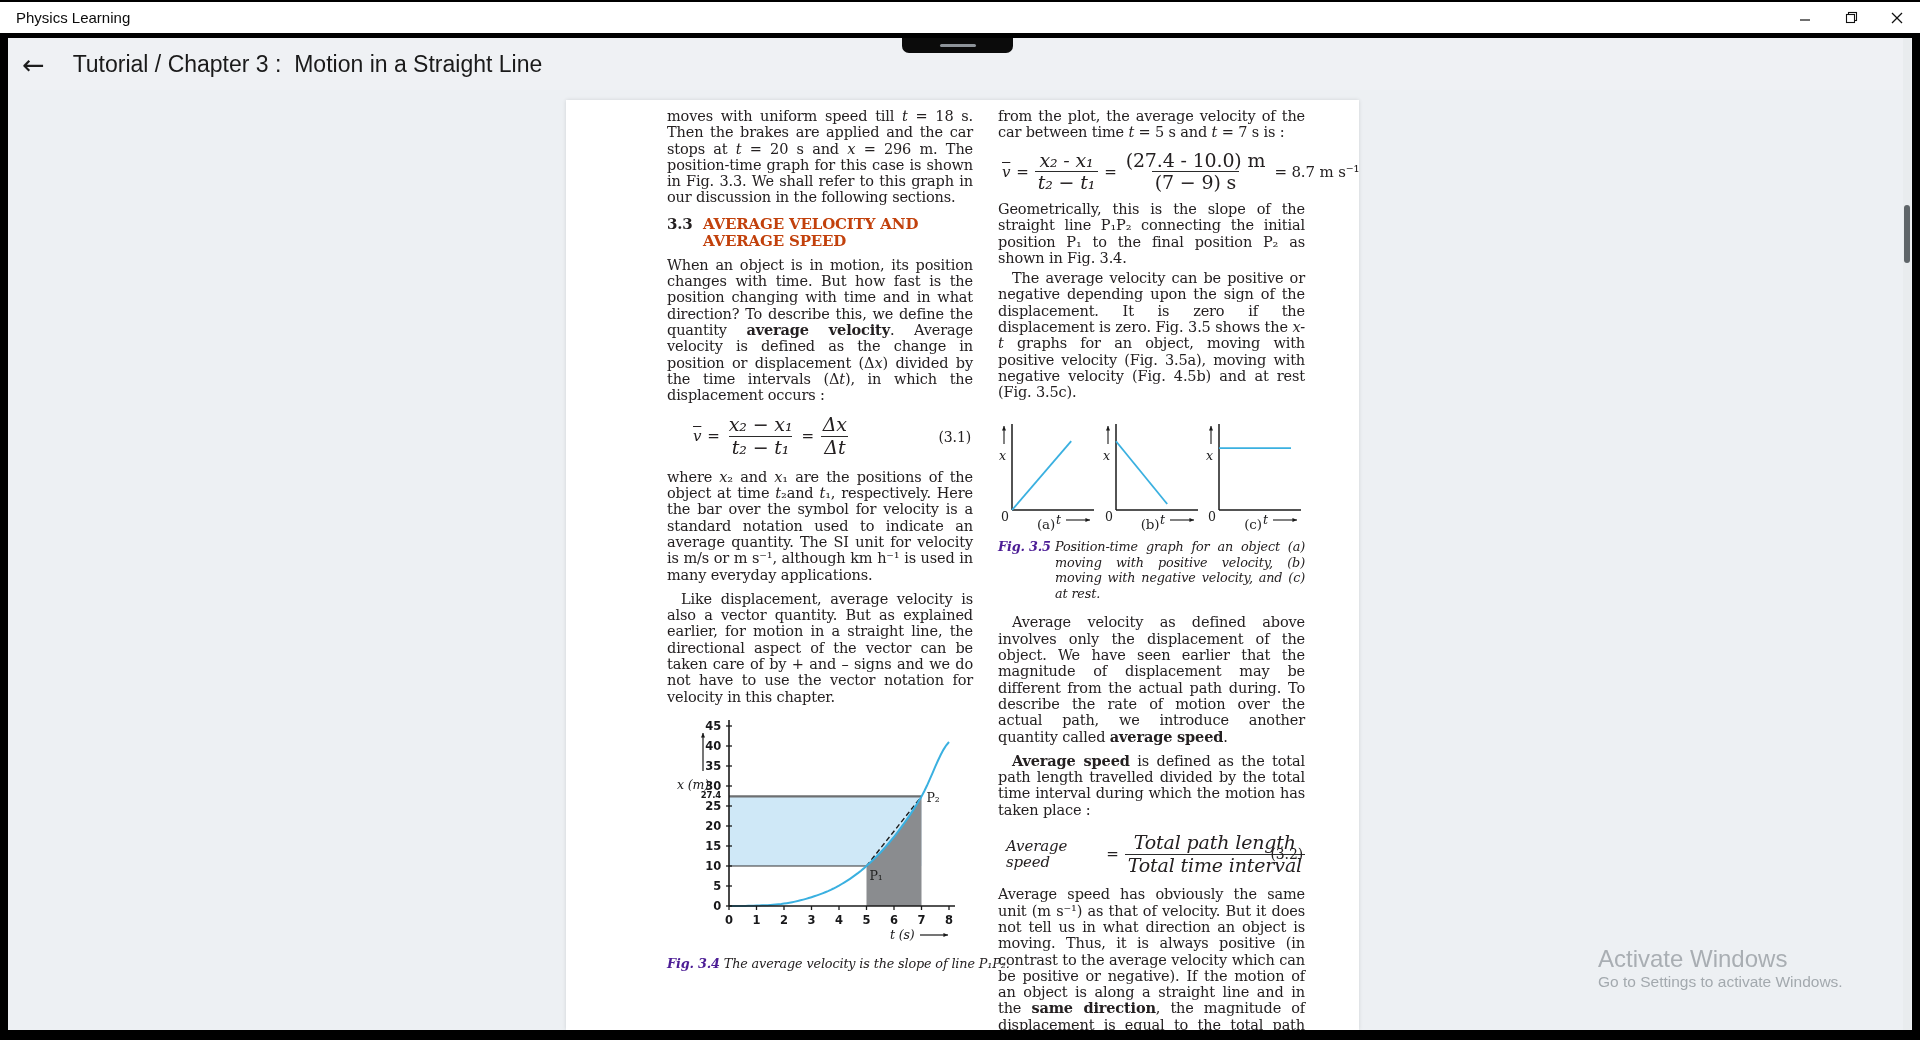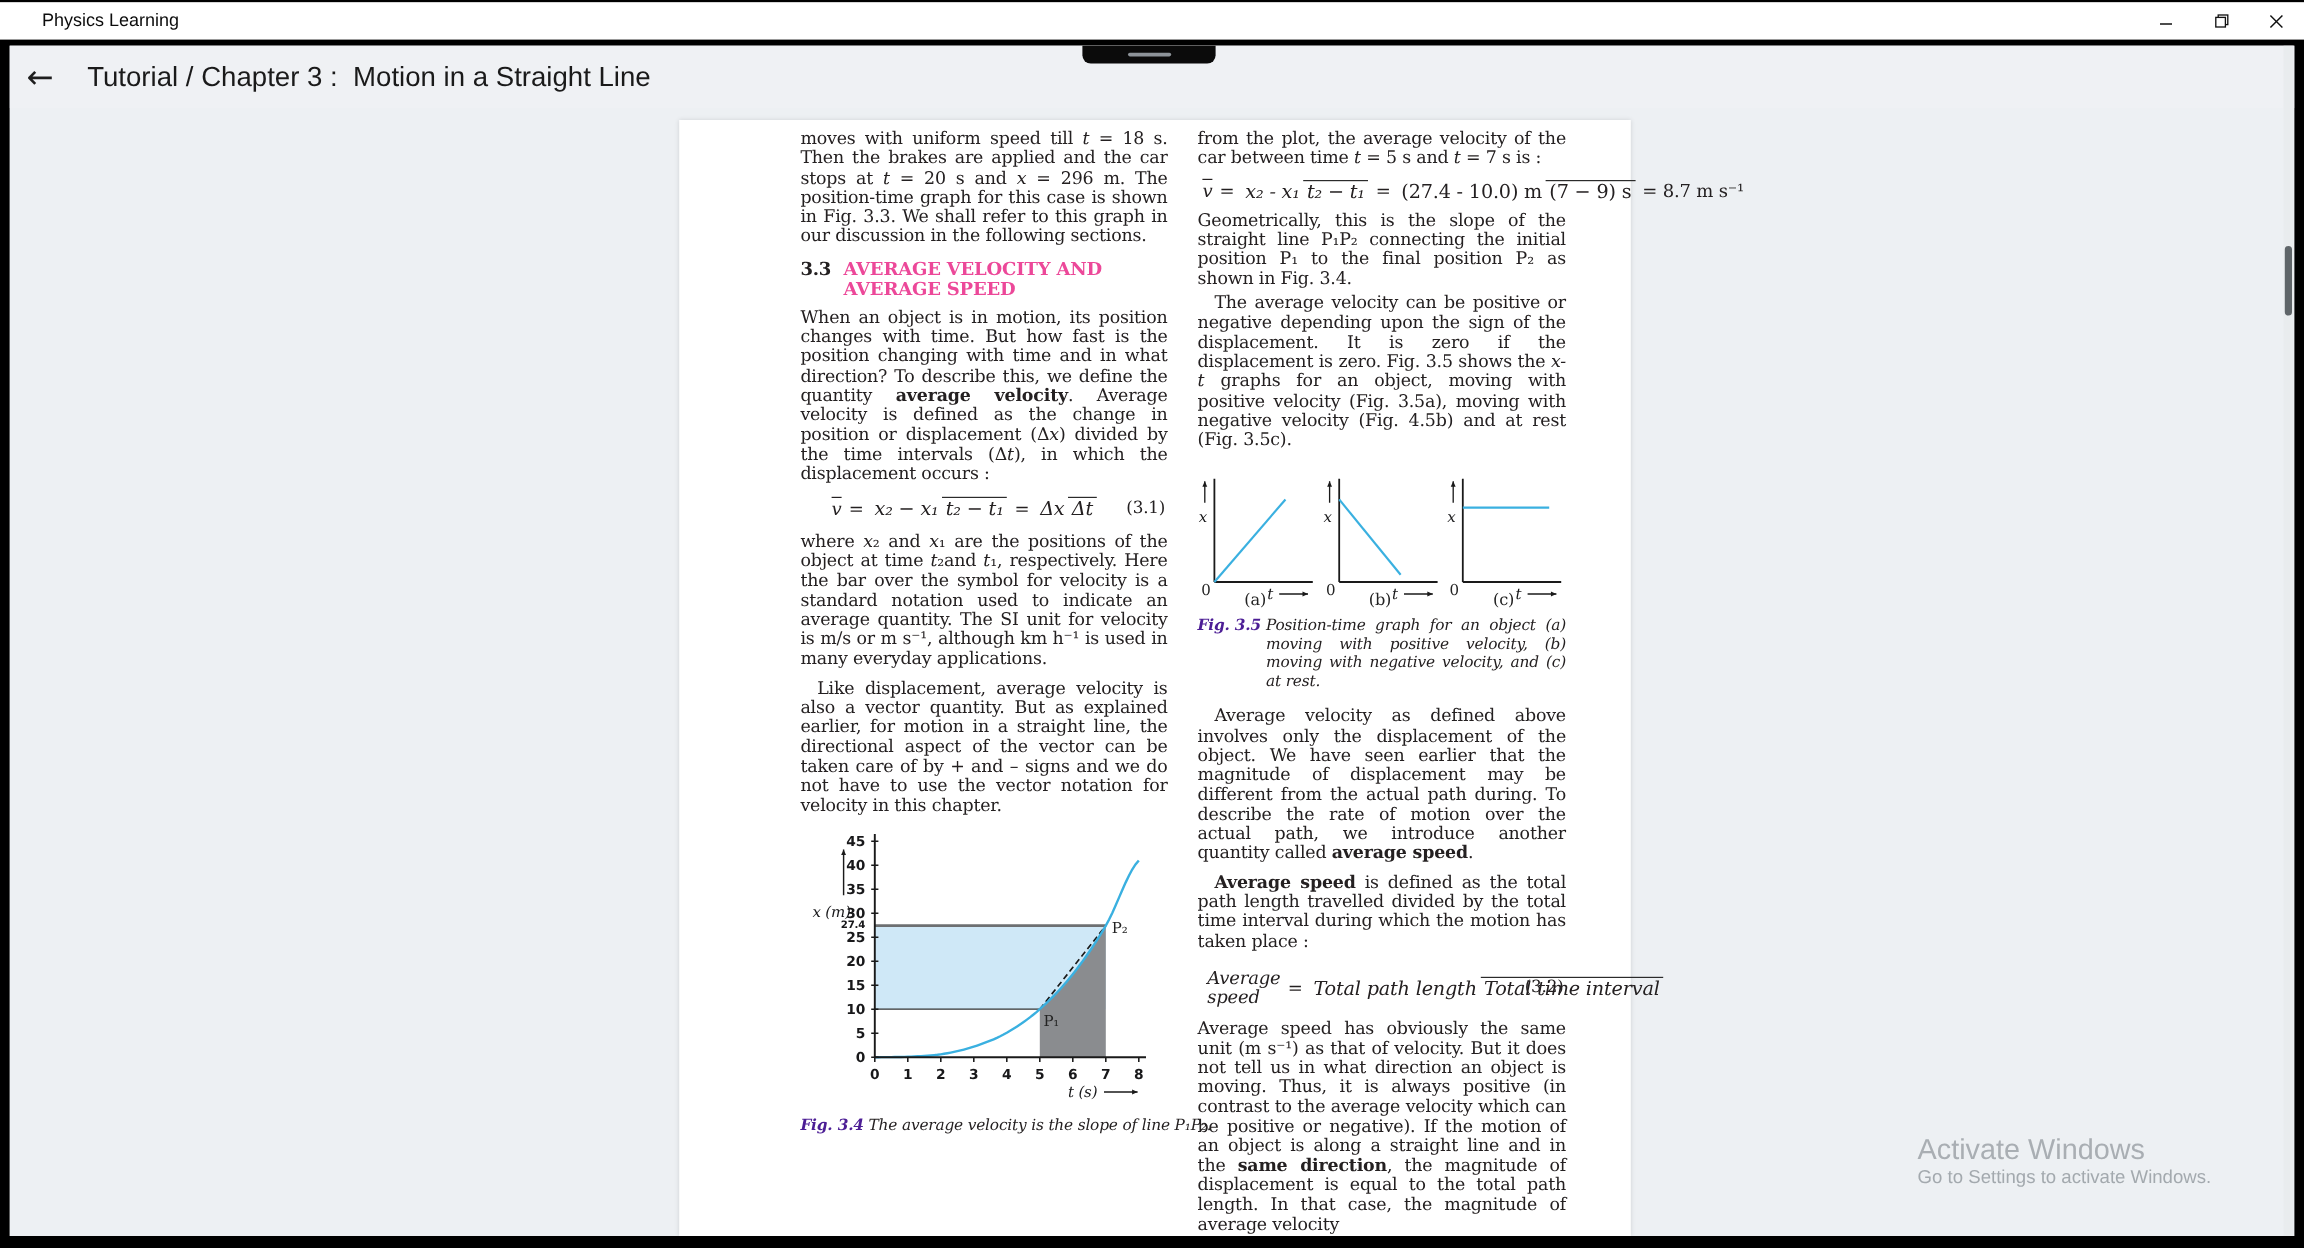--- a/index.html
+++ b/index.html
@@ -2,21 +2,21 @@
 <html><head>
 <meta charset="utf-8">
 <style>
   html,body{margin:0;padding:0;}
   body{width:1920px;height:1040px;position:relative;overflow:hidden;background:#fff;
        font-family:"Liberation Sans",sans-serif;}
   
   .topline{position:absolute;left:0;top:0;width:1920px;height:2px;background:#000;}
   .titlebar{position:absolute;left:0;top:2px;width:1920px;height:31px;background:#fff;
             display:flex;align-items:center;}
-  .app-title{margin-left:35px;font-size:15px;color:#0c0c0c;}
+  .app-title{margin-left:16px;font-size:15px;color:#0c0c0c;}
   .win-controls{position:absolute;right:0;top:0;height:31px;display:flex;}
   .winbtn{width:46px;height:31px;background:transparent;border:none;display:flex;
           align-items:center;justify-content:center;cursor:pointer;}
   
   .frame{position:absolute;left:0;top:33px;width:1920px;height:1007px;background:#000;
          box-sizing:border-box;padding:5px 8px 10px 8px;}
   .inner{position:relative;width:100%;height:100%;background:#edf0f3;overflow:hidden;}
   .appbar{position:absolute;left:0;top:0;width:100%;height:52px;background:#eff1f4;
           display:flex;align-items:center;}
   .back{margin-left:14px;font-size:27px;line-height:27px;color:#1d1d1d;cursor:pointer;
@@ -37,28 +37,28 @@
   .col{position:absolute;top:8px;font-family:"DejaVu Serif",serif;font-size:14.5px;
        line-height:16.3px;color:#242021;letter-spacing:-0.15px;}
   .colL{left:101px;width:306px;}
   .colR{left:432px;width:307px;}
   p.body{margin:0 0 8px 0;text-align:justify;}
   p.body.tight{margin-bottom:4px;}
   .ind{text-indent:14px;}
   b{font-weight:700;}
   .sechead{display:flex;margin:10px 0 7px 0;font-weight:700;font-size:15px;line-height:17px;}
   .secnum{width:36px;flex:none;color:#242021;}
-  .sectext{color:#ec4899;}
+  .sectext{color:#c2410c;}
   
   .equation{position:relative;display:flex;align-items:center;gap:6px;margin:11px 0 10px 0;
             padding-left:26px;font-family:"DejaVu Serif",serif;font-size:15px;color:#242021;}
   .equation.calc{padding-left:4px;margin:9px 0 7px 0;}
   .vbar{font-style:italic;text-decoration:overline;}
   .iti{font-style:italic;}
-  .frac{display:inline-flex;flex-direction:row;align-items:flex-end;font-size:16px;line-height:1.14;}
+  .frac{display:inline-flex;flex-direction:column;align-items:center;font-size:19px;line-height:1.14;}
   .frac .num,.frac .den{padding:0 3px;font-style:italic;white-space:nowrap;}
   .frac .den{border-top:1.3px solid #2b2b2b;}
   .frac.up .num,.frac.up .den{font-style:normal;}
   .eqtag{position:absolute;right:2px;top:50%;transform:translateY(-50%);font-size:14px;font-style:normal;}
   .eqres{white-space:nowrap;}
   
   .figwrap{margin-top:8px;}
   svg{display:block;}
   .axnum{font-family:"DejaVu Sans",sans-serif;font-weight:700;font-size:11.5px;fill:#18181a;}
   .axsmall{font-family:"DejaVu Sans",sans-serif;font-weight:700;font-size:8.5px;fill:#18181a;}

